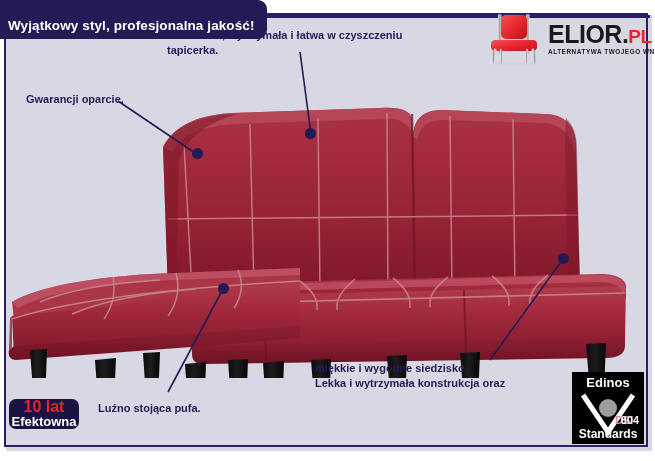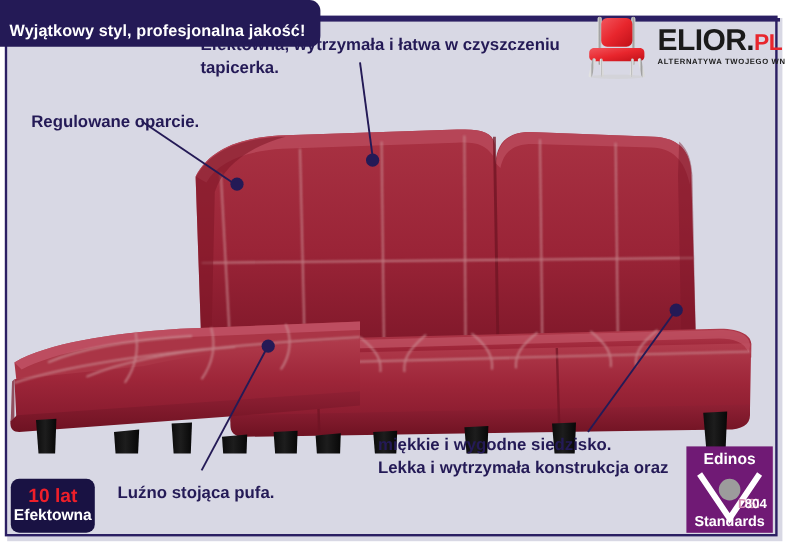--- a/index.html
+++ b/index.html
@@ -25,35 +25,35 @@
         display:flex;}
   .logo-chair{width:62px;height:58px;position:relative;flex:0 0 auto;}
   .logo-text{margin-left:3px;display:flex;flex-direction:column;justify-content:center;}
   .logo-word{font-size:25px;font-weight:bold;line-height:.95;letter-spacing:-.5px;
         color:#1a1a1a;white-space:nowrap;}
   .logo-word .pl{color:#e8262d;font-size:19px;}
   .logo-tag{font-size:6.4px;font-weight:bold;letter-spacing:.55px;color:#1a1a1a;
         white-space:nowrap;margin-top:1px;}
 
   
-  .callout{position:absolute;color:#241a56;font-size:14px;font-weight:bold;line-height:1.35;z-index:8;}
+  .callout{position:absolute;color:#241a56;font-size:11px;font-weight:bold;line-height:1.35;z-index:8;}
 
   
   .dot{position:absolute;width:11px;height:11px;border-radius:50%;background:#241a56;z-index:9;}
   svg.leads{position:absolute;left:0;top:0;width:655px;height:461px;z-index:8;pointer-events:none;}
 
   
-  .badge-warranty{position:absolute;left:9px;top:399px;width:70px;height:45px;
+  .badge-warranty{position:absolute;left:9px;top:399px;width:70px;height:30px;
         background:#191243;border-radius:7px;z-index:9;
-        display:flex;flex-direction:column;align-items:center;justify-content:center;}
+        display:flex;flex-direction:column;align-items:center;}
   .badge-warranty .w1{color:#ef1f2a;font-size:16px;font-weight:bold;line-height:1;}
   .badge-warranty .w2{color:#ffffff;font-size:13px;font-weight:bold;line-height:1.15;}
 
   .badge-edinos{position:absolute;left:572px;top:372px;width:72px;height:72px;
-        background:#701a75;z-index:9;overflow:hidden;}
+        background:#000000;z-index:9;overflow:hidden;}
   .badge-edinos .e-top{position:absolute;top:3px;left:0;width:100%;text-align:center;
         color:#ffffff;font-size:13px;font-weight:bold;}
   .badge-edinos .e-dsi{position:absolute;left:5px;top:42px;color:#d58fb4;font-size:11px;font-weight:bold;padding-left:38px;}
   .badge-edinos .e-804{position:absolute;right:5px;top:42px;color:#ffffff;font-size:11px;font-weight:bold;margin-left:37px;}
   .badge-edinos .e-bot{position:absolute;bottom:3px;left:0;width:100%;text-align:center;
         color:#ffffff;font-size:12px;font-weight:bold;}
 
   
   #sofa{position:absolute;left:0px;top:88px;width:655px;height:290px;z-index:3;}
 </style>
@@ -191,21 +191,21 @@
     <line x1="300" y1="52" x2="311" y2="134" stroke="#241a56" stroke-width="1.6"></line>
     <line x1="168" y1="392" x2="223" y2="289" stroke="#241a56" stroke-width="1.6"></line>
     <line x1="490" y1="360" x2="563" y2="259" stroke="#241a56" stroke-width="1.6"></line>
   </svg>
 
   <div class="dot" style="left:192px;top:148px"></div>
   <div class="dot" style="left:305px;top:128px"></div>
   <div class="dot" style="left:218px;top:283px"></div>
   <div class="dot" style="left:558px;top:253px"></div>
 
-  <div class="callout" style="left:26px;top:92px;">Regulowane oparcie.</div>
+  <div class="callout" style="left:26px;top:92px;">Gwarancji oparcie.</div>
 
   <div class="callout" style="left:167px;top:28px;width:330px;">
     <div>Efektowna, wytrzymała i łatwa w czyszczeniu</div>
     <div>tapicerka.</div>
   </div>
 
   <div class="callout" style="left:98px;top:401px;">Luźno stojąca pufa.</div>
 
   <div class="callout" style="left:315px;top:361px;width:260px;">
     <div>miękkie i wygodne siedzisko.</div>

